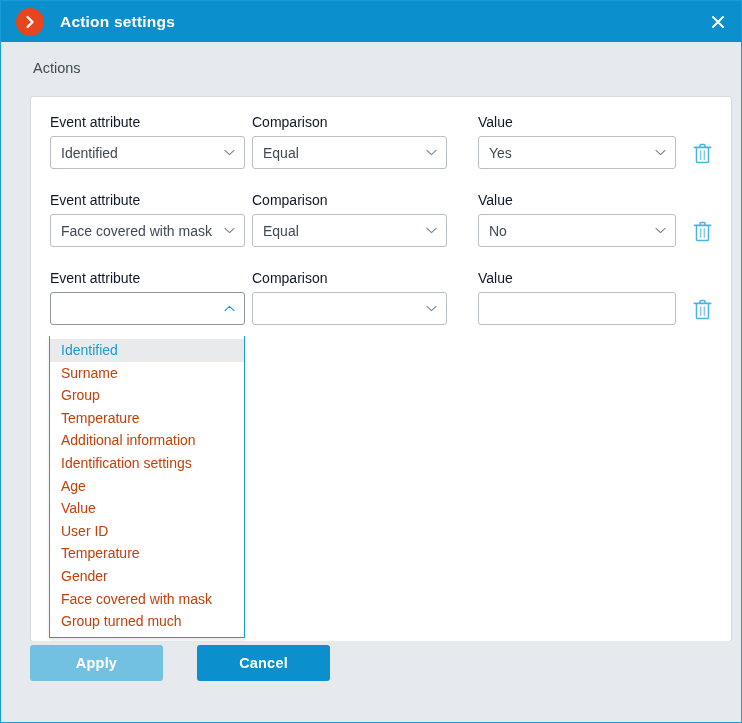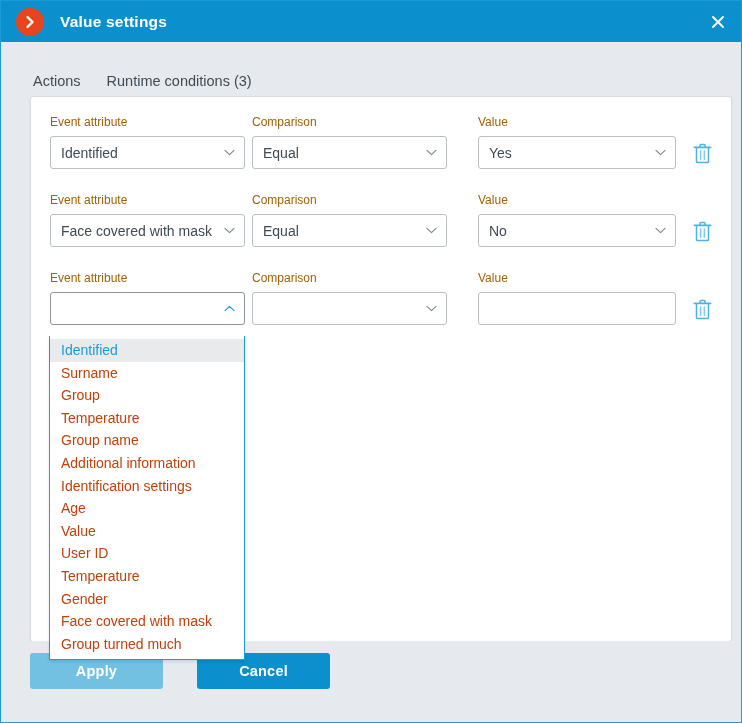--- a/index.html
+++ b/index.html
@@ -56,21 +56,21 @@
     display: flex;
     align-items: center;
     justify-content: center;
     cursor: pointer;
   }
   .close-btn svg { display: block; }
 
   
   .tabs {
     position: absolute;
-    left: 0; top: 54px;
+    left: 0; top: 41px;
     width: 642px;
     height: 50px;
     background: #e6eaee;
     display: flex;
     align-items: flex-start;
     padding-left: 28px;
     padding-top: 18px;
   }
   .tab {
     position: relative;
@@ -106,22 +106,22 @@
 
   .row {
     position: relative;
     height: 78px;
   }
   .field {
     position: absolute;
     top: 17px;
   }
   .field-label {
-    font-size: 12px;
-    color: #a16207;
+    font-size: 14px;
+    color: #0f172a;
     margin-bottom: 6px;
     display: block;
     line-height: 16px;
   }
   .col-attr  { left: 19px;  width: 195px; }
   .col-comp  { left: 221px; width: 195px; }
   .col-value { left: 424px; width: 198px; margin-left: 23px; }
 
   .control {
     position: relative;
@@ -190,21 +190,21 @@
   
   .footer {
     position: absolute;
     left: 0; bottom: 0;
     width: 740px;
     height: 81px;
     background: #e6eaee;
   }
   .btn {
     position: absolute;
-    top: 12px;
+    top: 4px;
     height: 36px;
     border: none;
     border-radius: 3px;
     color: #ffffff;
     font-family: "Liberation Sans", sans-serif;
     font-size: 14.5px;
     font-weight: bold;
     cursor: pointer;
     letter-spacing: 0.2px;
   }
@@ -223,31 +223,30 @@
 <body>
 
 <div class="window">
 
   <div class="titlebar">
     <div class="logo">
       <svg width="16" height="16" viewBox="0 0 16 16">
         <path d="M5.5 3 L10.5 8 L5.5 13" stroke="#ffffff" stroke-width="2.4" fill="none" stroke-linecap="round" stroke-linejoin="round"></path>
       </svg>
     </div>
-    <div class="title-text">Value settings</div>
+    <div class="title-text">Action settings</div>
     <div class="close-btn">
       <svg width="14" height="14" viewBox="0 0 14 14">
         <path d="M2 2 L12 12 M12 2 L2 12" stroke="#ffffff" stroke-width="1.9" stroke-linecap="round"></path>
       </svg>
     </div>
   </div>
 
   <div class="tabs">
     <div class="tab">Actions</div>
-    <div class="tab active">Runtime conditions (3)</div>
   </div>
 
   <div class="panel">
     <div class="rows">
 
       <div class="row">
         <div class="field col-attr">
           <span class="field-label">Event attribute</span>
           <div class="control">
             <span>Identified</span>
@@ -373,21 +372,20 @@
         </div>
       </div>
 
     </div>
 
     <div class="dropdown" id="attr-dropdown">
         <div class="dd-item selected">Identified</div>
         <div class="dd-item">Surname</div>
         <div class="dd-item">Group</div>
         <div class="dd-item">Temperature</div>
-        <div class="dd-item">Group name</div>
         <div class="dd-item">Additional information</div>
         <div class="dd-item">Identification settings</div>
         <div class="dd-item">Age</div>
         <div class="dd-item">Value</div>
         <div class="dd-item">User ID</div>
         <div class="dd-item">Temperature</div>
         <div class="dd-item">Gender</div>
         <div class="dd-item">Face covered with mask</div>
         <div class="dd-item">Group turned much</div>
       </div>

